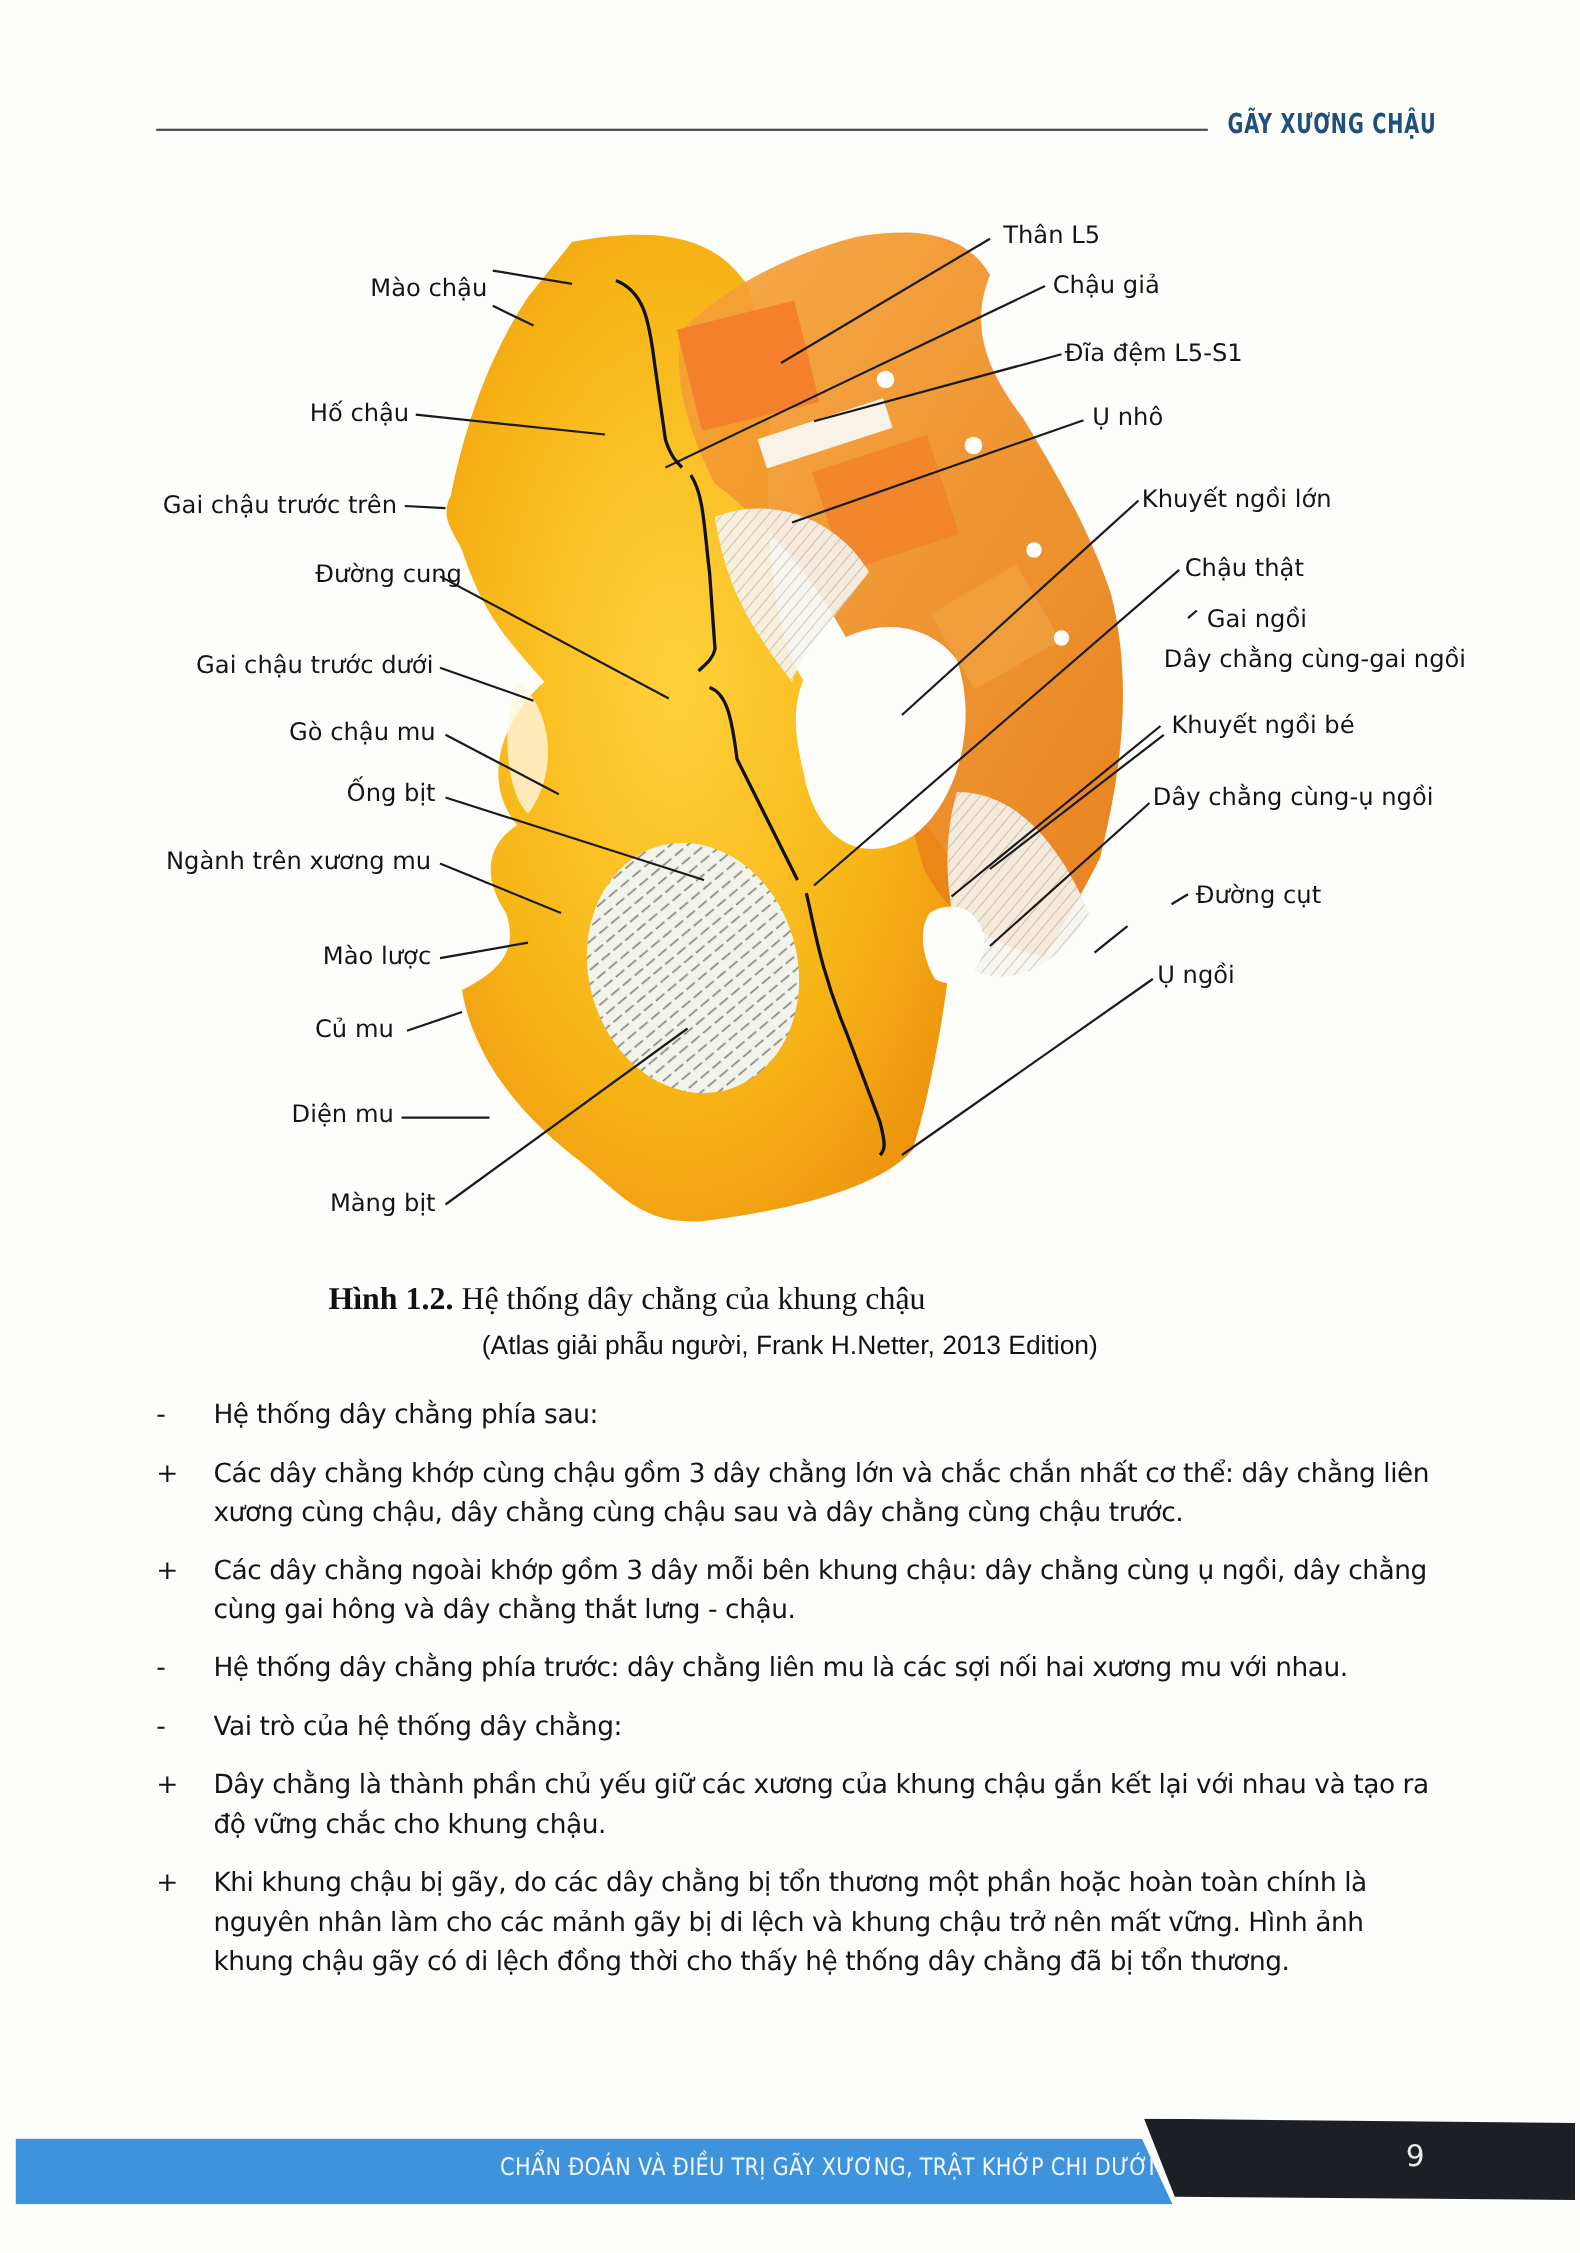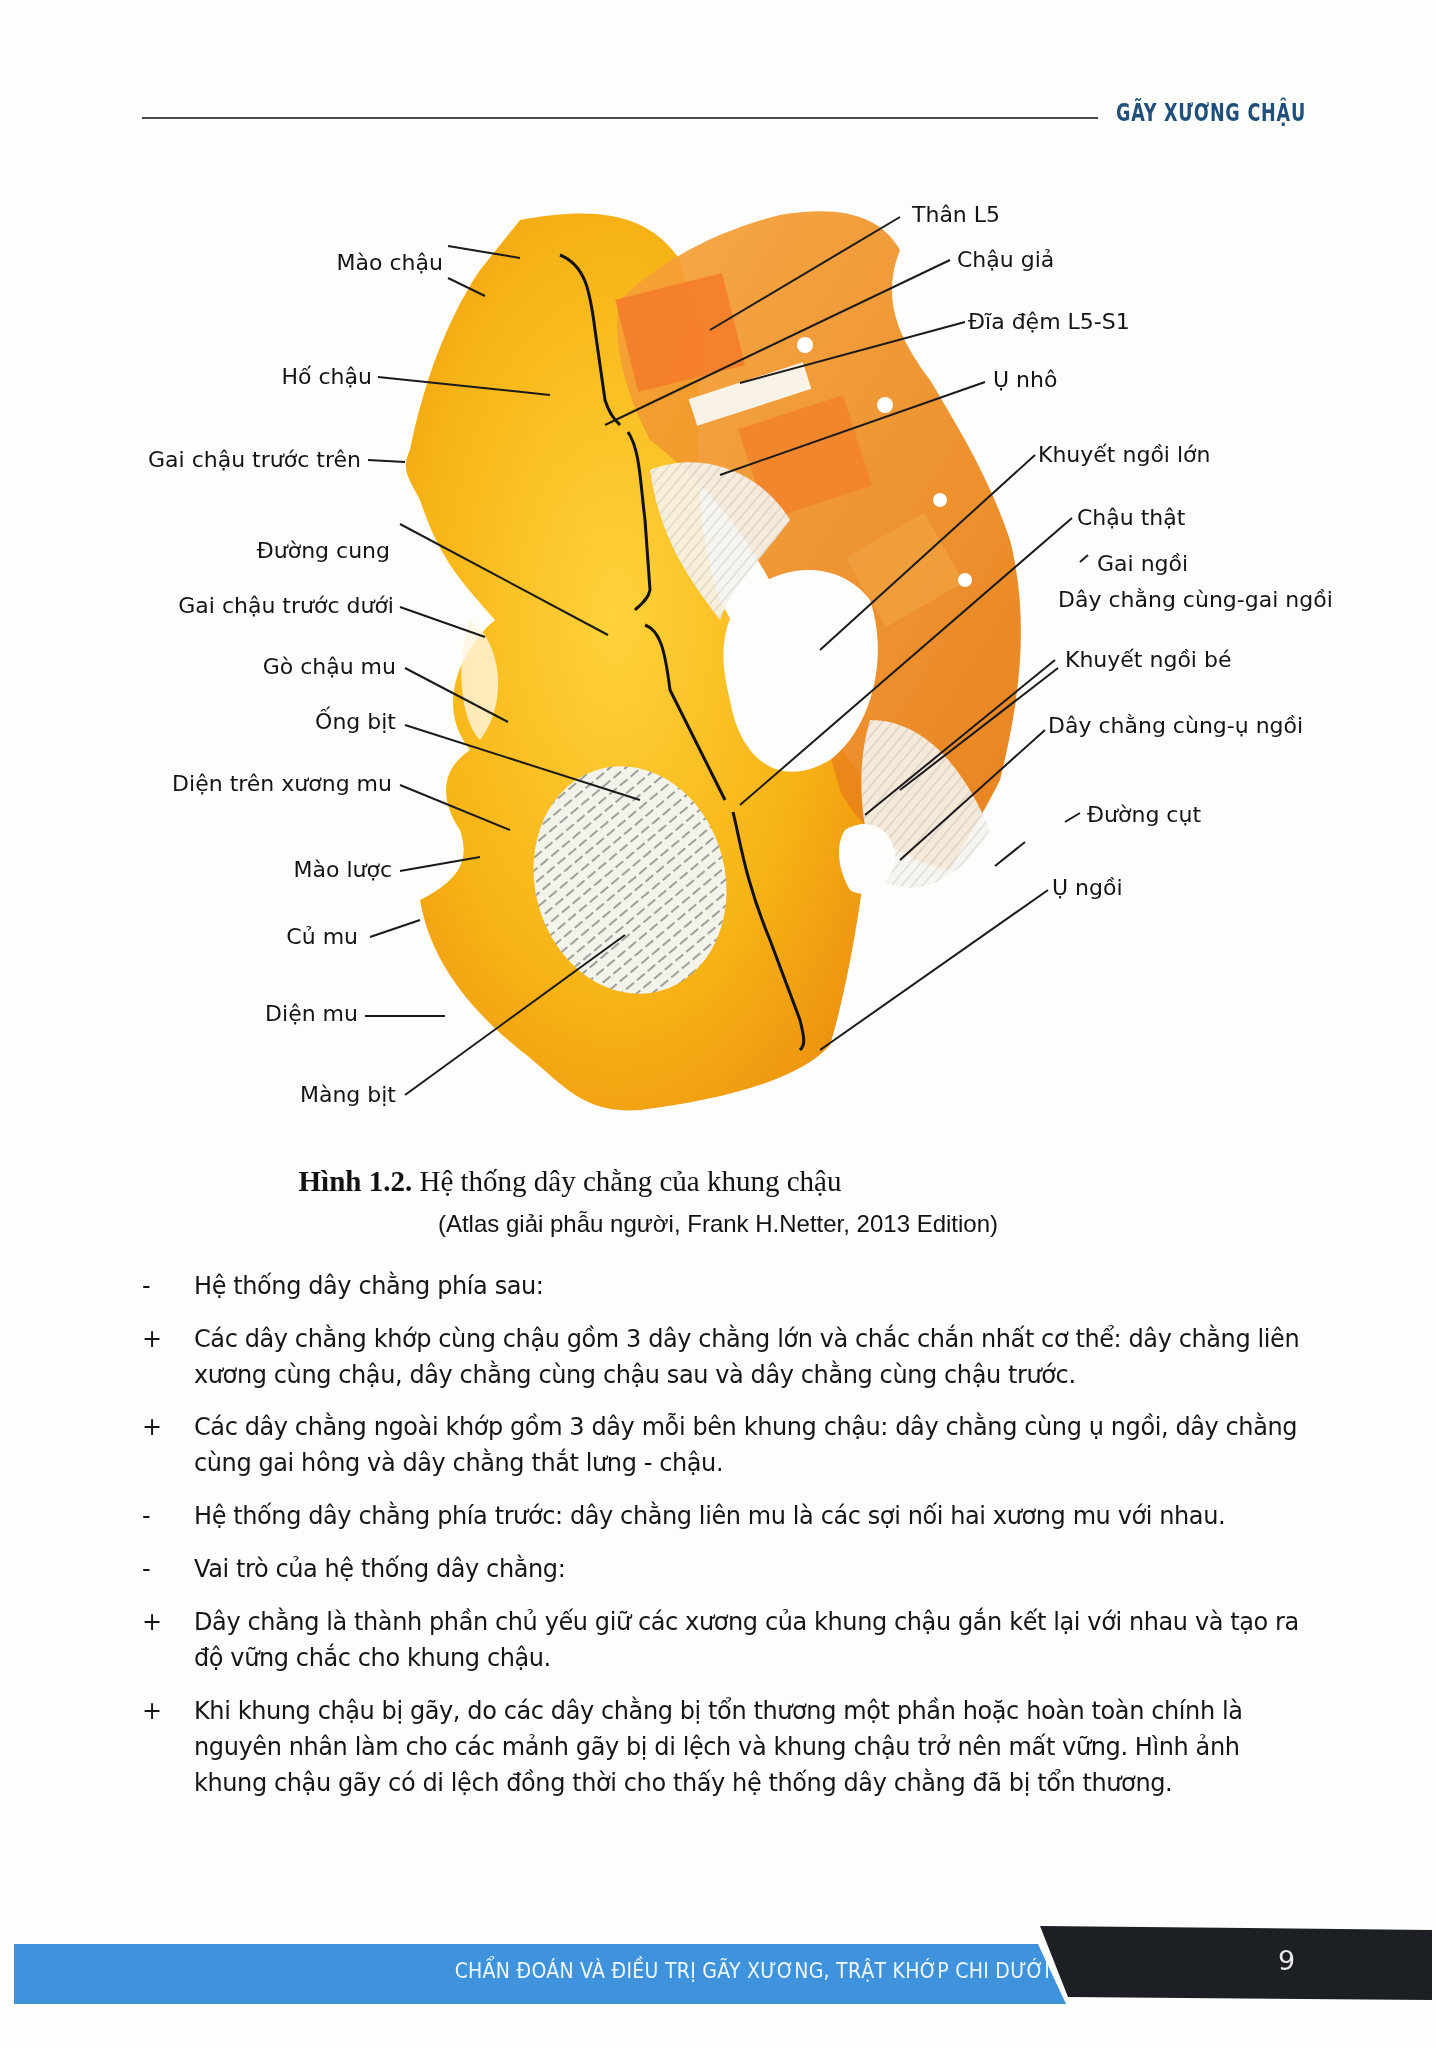--- a/index.html
+++ b/index.html
@@ -157,25 +157,25 @@
       <line x1="1045" y1="730" x2="900" y2="860"></line>
       <line x1="1080" y1="813" x2="1065" y2="822"></line>
       <line x1="1025" y1="842" x2="995" y2="866"></line>
       <line x1="1048" y1="890" x2="820" y2="1050"></line>
     </g>
   </svg>
 
   <div class="lbl r" style="right:993px; top:90px;">Mào chậu</div>
   <div class="lbl r" style="right:1064px; top:204px;">Hố chậu</div>
   <div class="lbl" style="left:148px; top:287px;">Gai chậu trước trên</div>
-  <div class="lbl r" style="right:1046px; top:350px;margin-top:28px;">Đường cung</div>
+  <div class="lbl r" style="right:1016px; top:350px;">Đường cung</div>
   <div class="lbl r" style="right:1042px; top:433px;">Gai chậu trước dưới</div>
   <div class="lbl r" style="right:1040px; top:494px;">Gò chậu mu</div>
   <div class="lbl r" style="right:1040px; top:549px;">Ống bịt</div>
-  <div class="lbl r" style="right:1044px; top:611px;">Diện trên xương mu</div>
+  <div class="lbl r" style="right:1044px; top:611px;">Ngành trên xương mu</div>
   <div class="lbl r" style="right:1044px; top:697px;">Mào lược</div>
   <div class="lbl r" style="right:1078px; top:764px;">Củ mu</div>
   <div class="lbl r" style="right:1078px; top:841px;">Diện mu</div>
   <div class="lbl r" style="right:1040px; top:922px;">Màng bịt</div>
 
   <div class="lbl" style="left:912px; top:42px;">Thân L5</div>
   <div class="lbl" style="left:957px; top:87px;">Chậu giả</div>
   <div class="lbl" style="left:968px; top:149px;text-align:center;">Đĩa đệm L5-S1</div>
   <div class="lbl" style="left:993px; top:207px;">Ụ nhô</div>
   <div class="lbl" style="left:1038px; top:282px;">Khuyết ngồi lớn</div>

